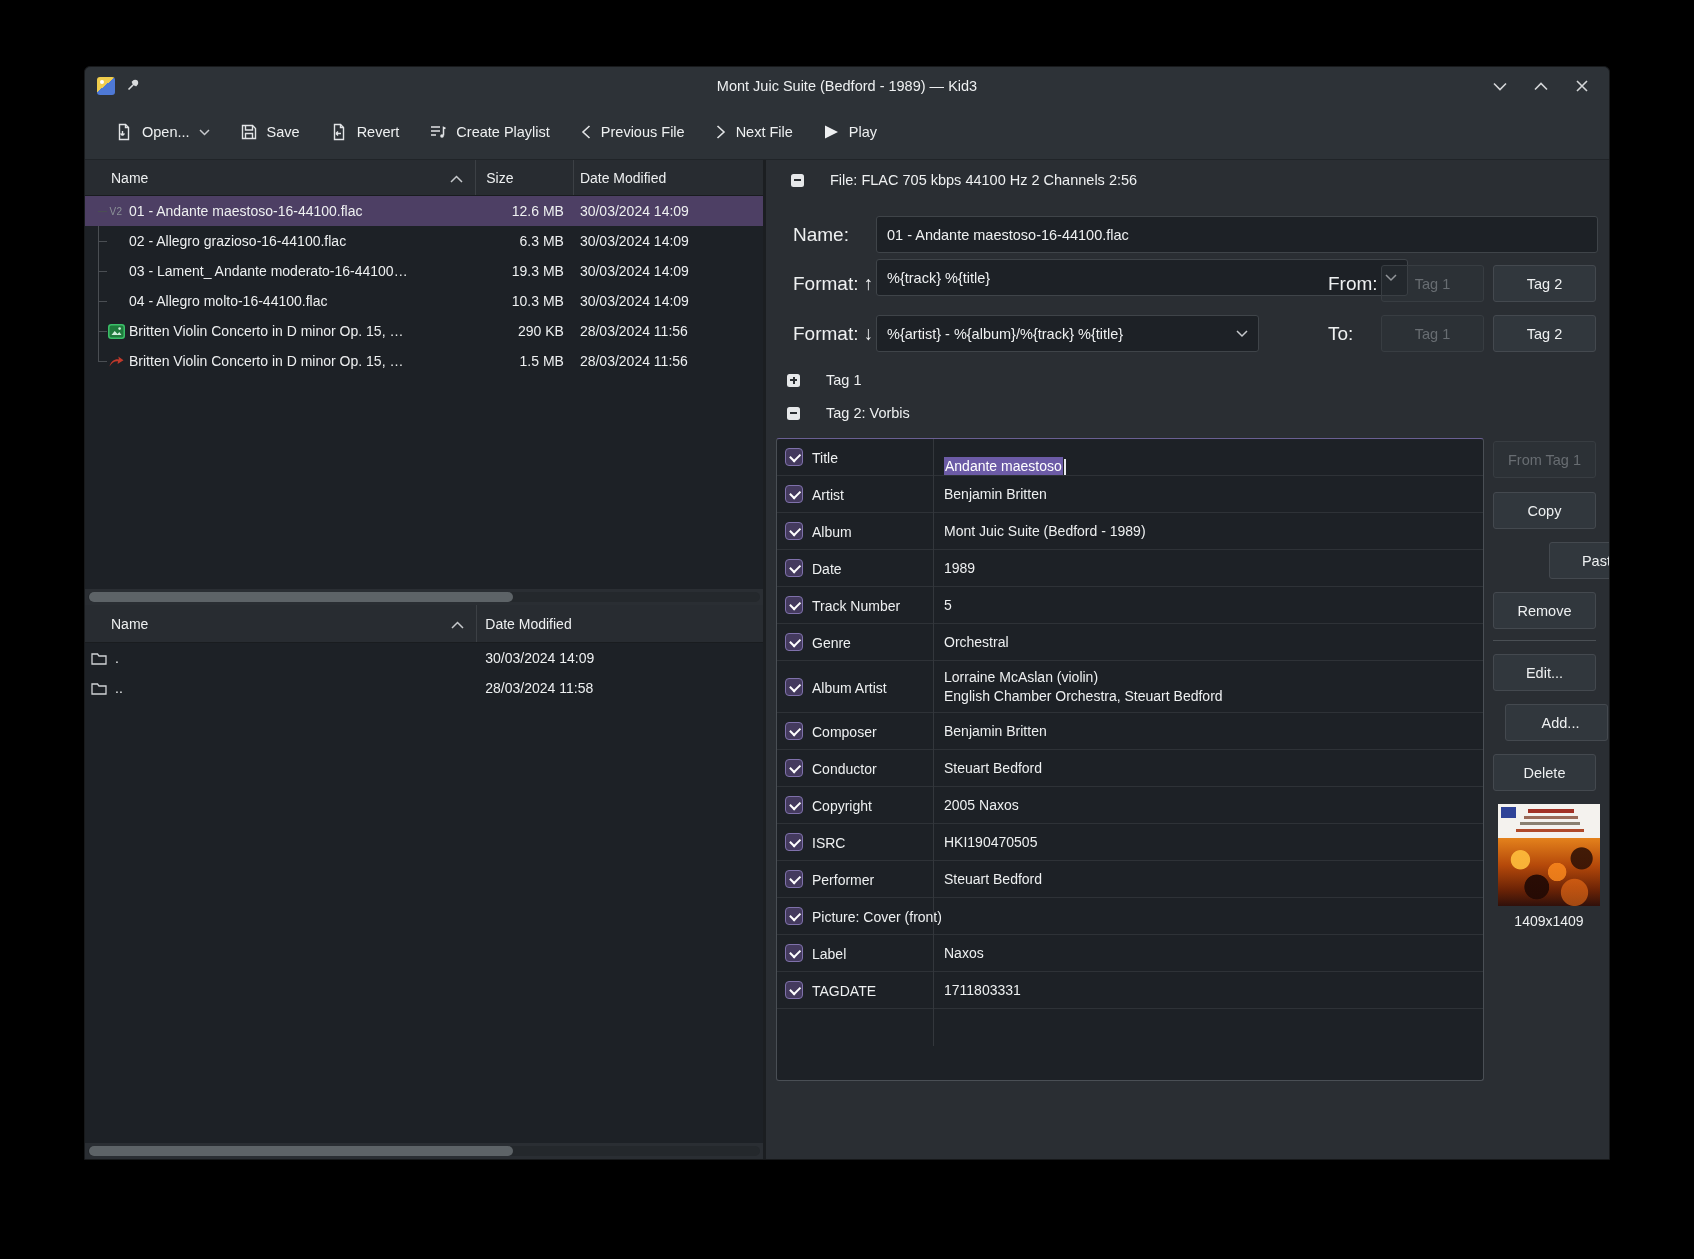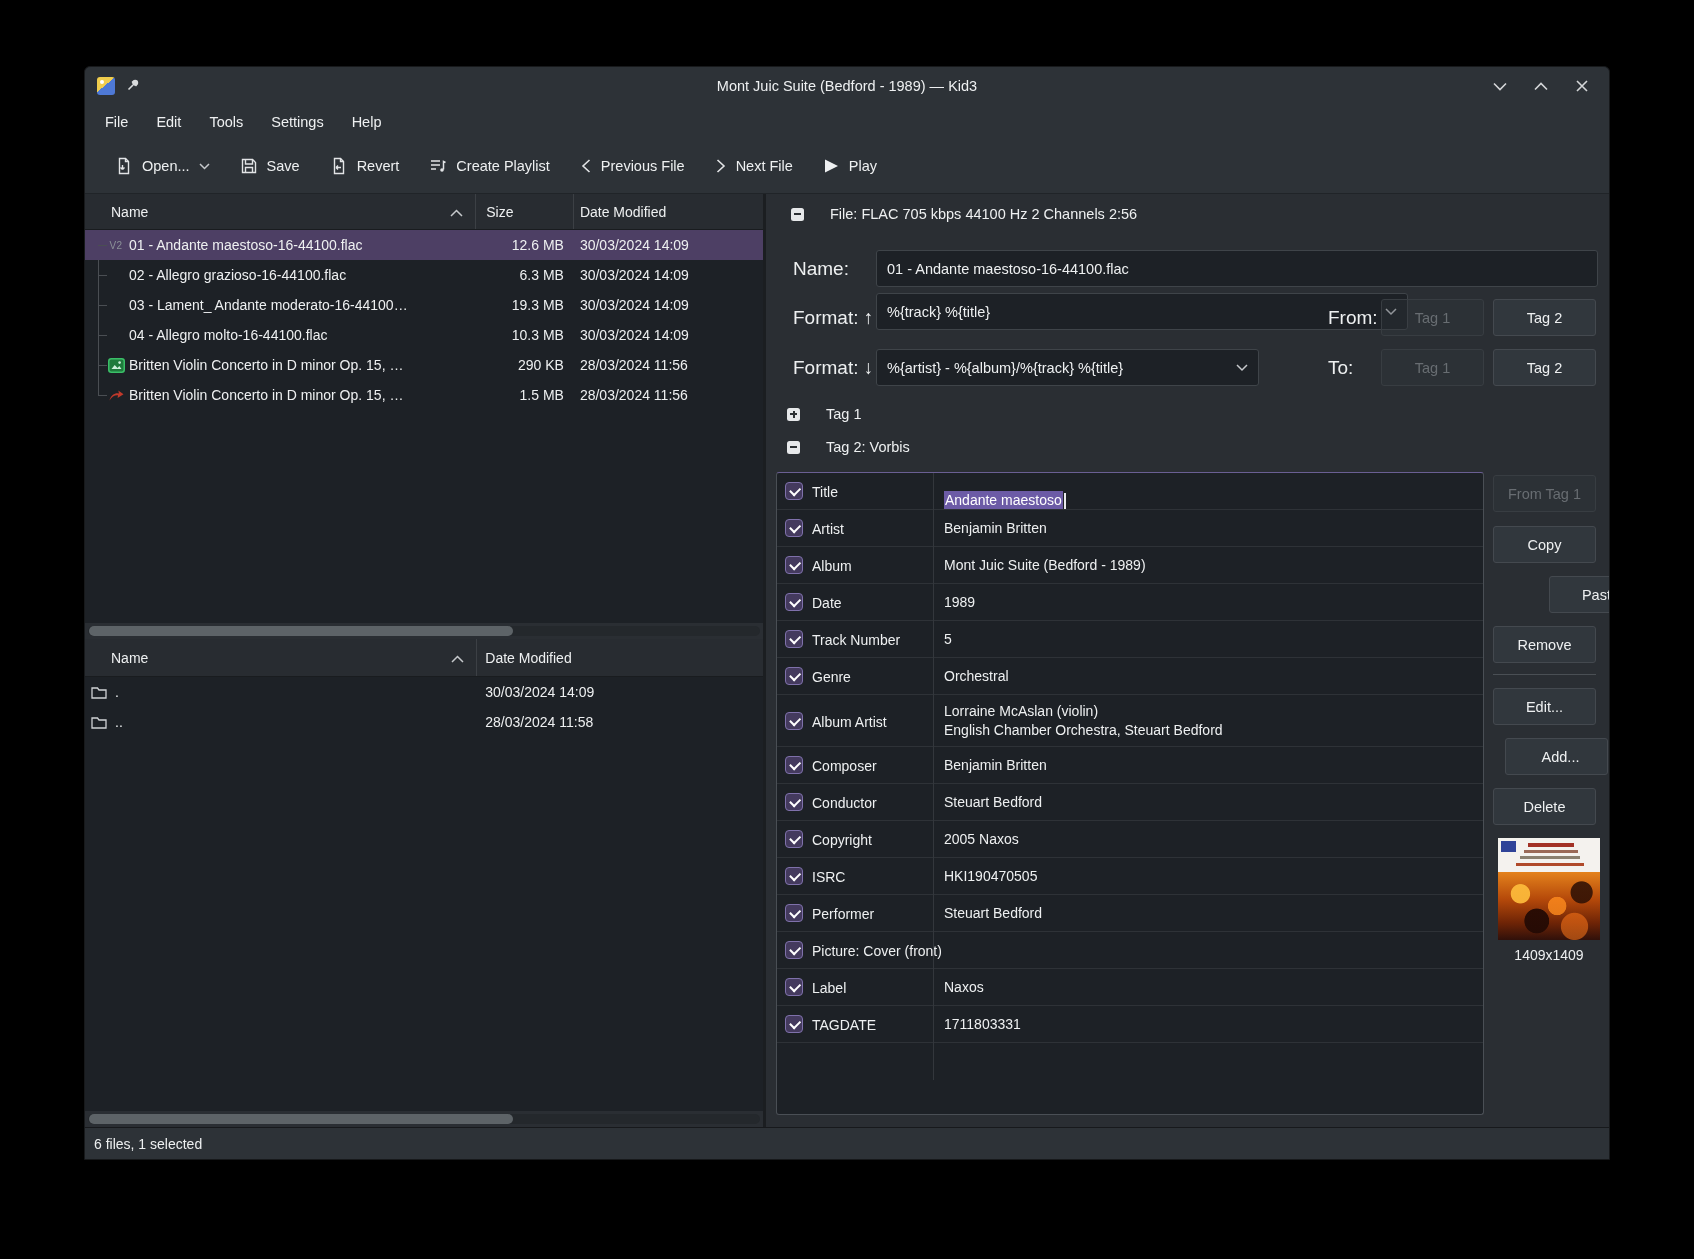--- a/index.html
+++ b/index.html
@@ -151,28 +151,20 @@
             </svg>
         </span>
         <span class="wctl">
           <svg width="12" height="12" viewBox="0 0 12 12" stroke="#d4d6d8" stroke-width="1.6">
               <path d="M1 1l10 10M11 1L1 11"></path>
             </svg>
         </span>
       </div>
     </div>
 
-    <div class="menubar">
-
-    <span class="menu-item">File</span>
-        <span class="menu-item">Edit</span>
-        <span class="menu-item">Tools</span>
-        <span class="menu-item">Settings</span>
-        <span class="menu-item">Help</span>
-      </div>
 
     <div class="toolbar">
       <span class="tool">
         <svg width="18" height="18" viewBox="0 0 18 18" fill="none" stroke="#e2e4e6" stroke-width="1.4">
           <path d="M4.5 1.5h6l3 3v12h-9z"></path>
             <path d="M10.5 1.5v3h3"></path>
             <path d="M7.5 8v4.5m0 0l-2-2m2 2l2-2"></path>
         </svg>
         <span>Open...</span>
         <svg width="11" height="7" viewBox="0 0 11 7" fill="none" stroke="#c6c9cc" stroke-width="1.5">
@@ -554,17 +546,14 @@
           <span class="art-l1"></span>
           <span class="art-l2"></span>
           <span class="art-l3"></span>
           <span class="art-l4"></span>
           <span class="art-fire"></span>
         </div>
         <div class="art-size">1409x1409</div>
       </div>
     </div>
 
-    <div class="statusbar">
-      <span>6 files, 1 selected</span>
-    </div>
   </div>
 </div>
 
 </body></html>

